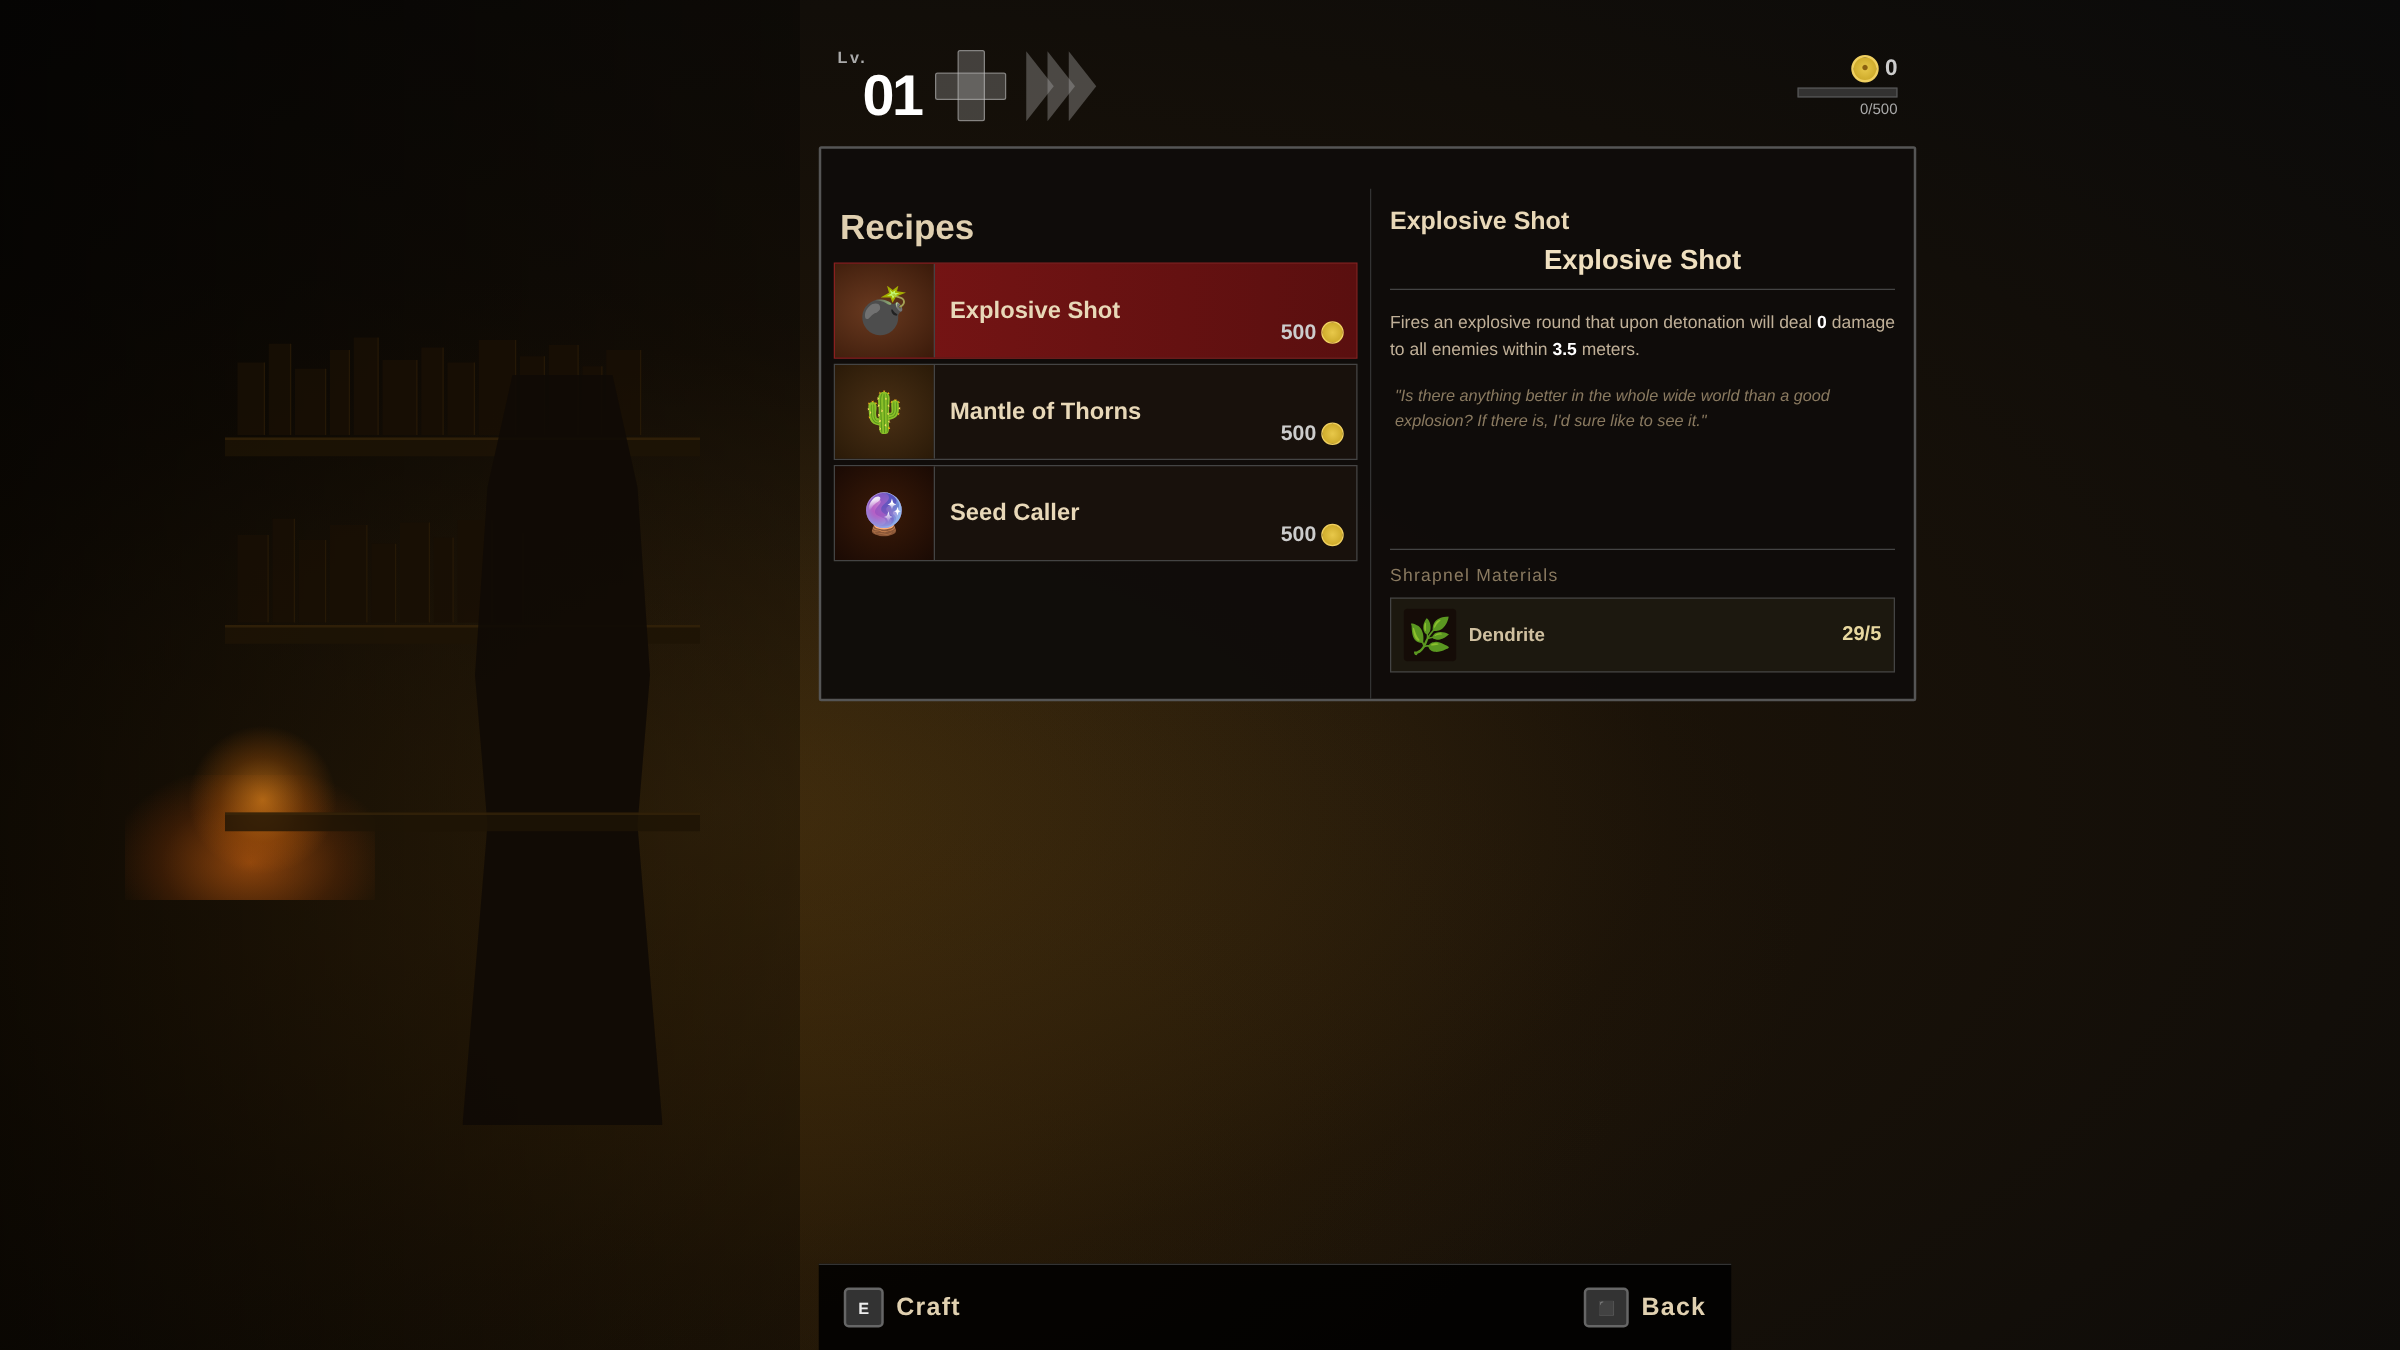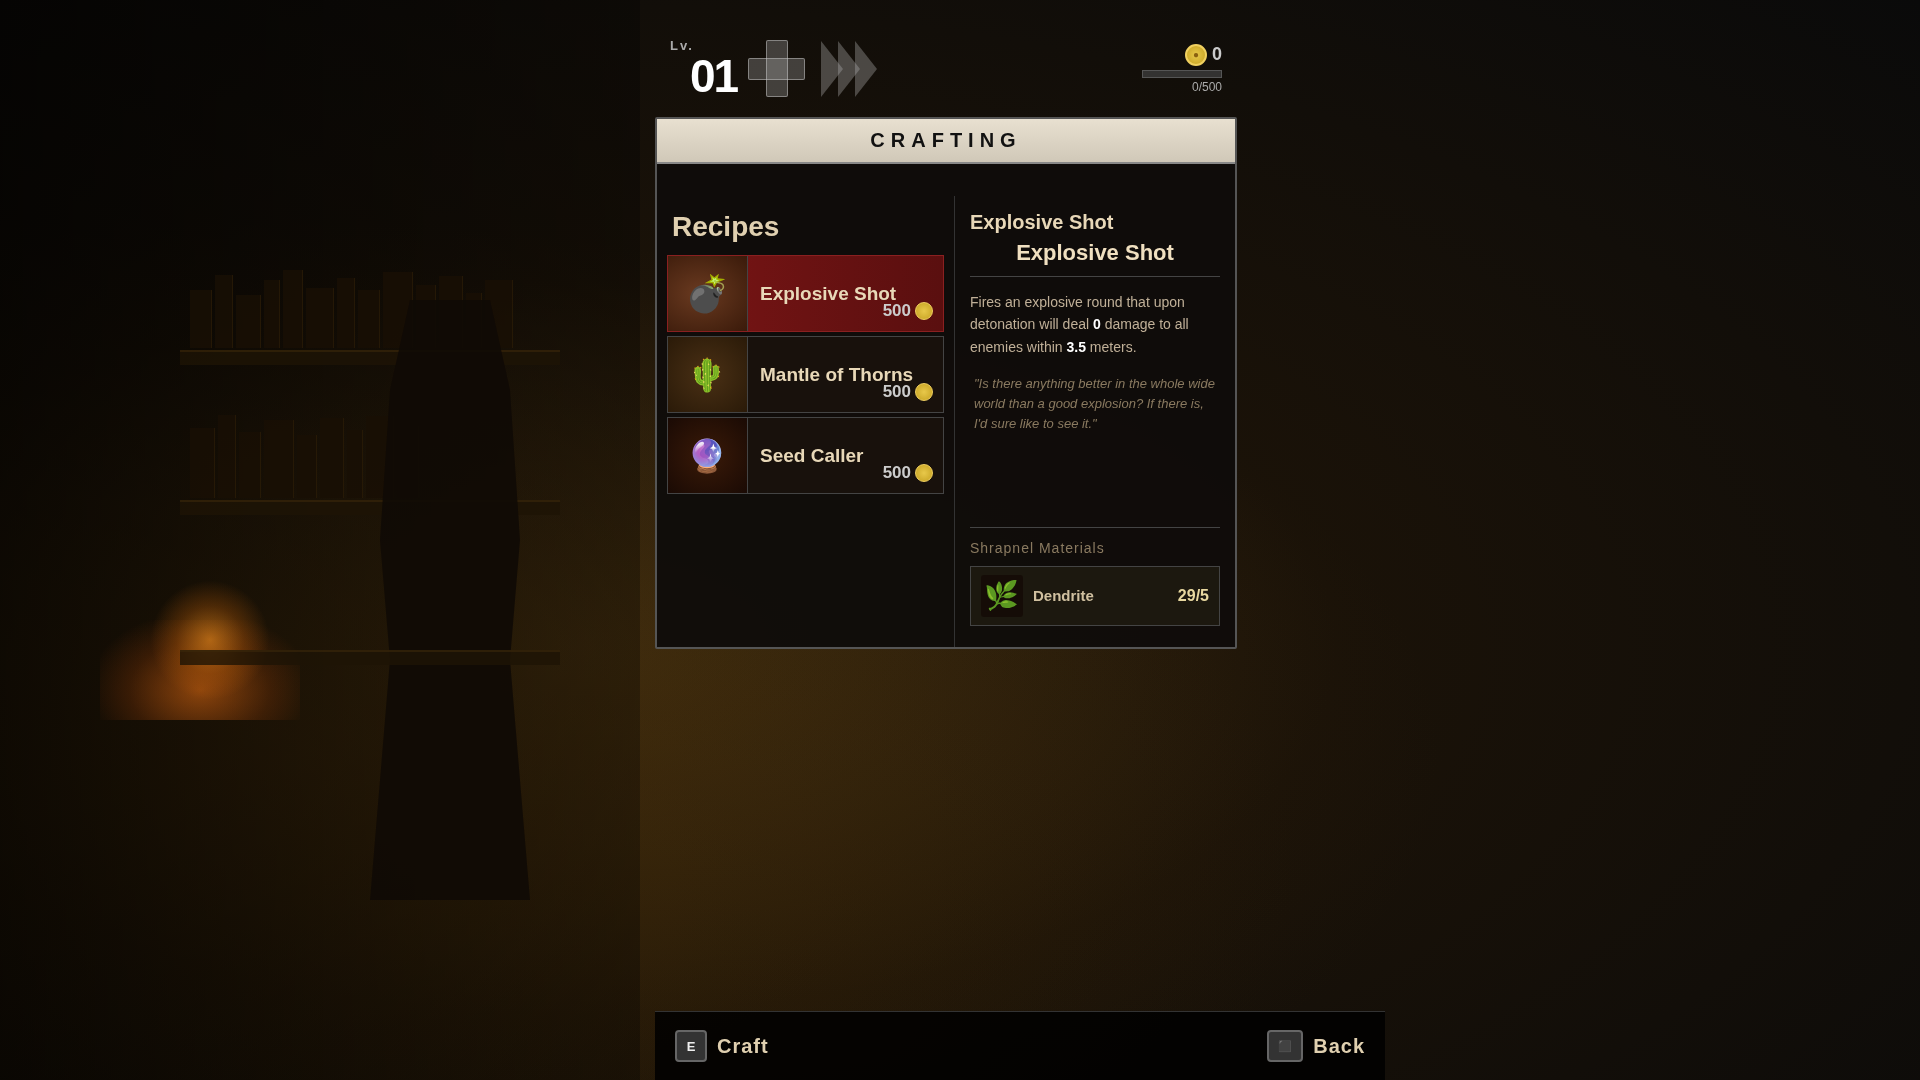--- a/index.html
+++ b/index.html
@@ -72,21 +72,21 @@
       height: 600px;
       background: rgba(15,10,5,0.9);
       clip-path: polygon(30% 0%, 70% 0%, 80% 15%, 85% 40%, 80% 60%, 90% 100%, 10% 100%, 20% 60%, 15% 40%, 20% 15%);
     }
 
     
     .ui-panel {
       position: absolute;
       left: 655px;
       top: 30px;
-      width: 582px;
+      width: 878px;
     }
 
     
     .level-bar {
       display: flex;
       align-items: center;
       gap: 12px;
       padding: 8px 15px;
       margin-bottom: 10px;
     }
@@ -609,23 +609,20 @@
       </div>
       <div class="xp-bar-container">
         <div class="xp-bar-fill" style="width: 0%;"></div>
       </div>
       <span class="xp-text">0/500</span>
     </div>
   </div>
 
   <div class="crafting-panel">
 
-    <div class="crafting-header">
-      <span class="crafting-title">CRAFTING</span>
-    </div>
 
     <div class="crafting-body">
 
       <div class="recipes-section">
         <div class="recipes-title">Recipes</div>
 
         <div class="recipe-item selected">
           <div class="recipe-icon-box icon-explosive"></div>
           <div class="recipe-info">
             <span class="recipe-name">Explosive Shot</span>

